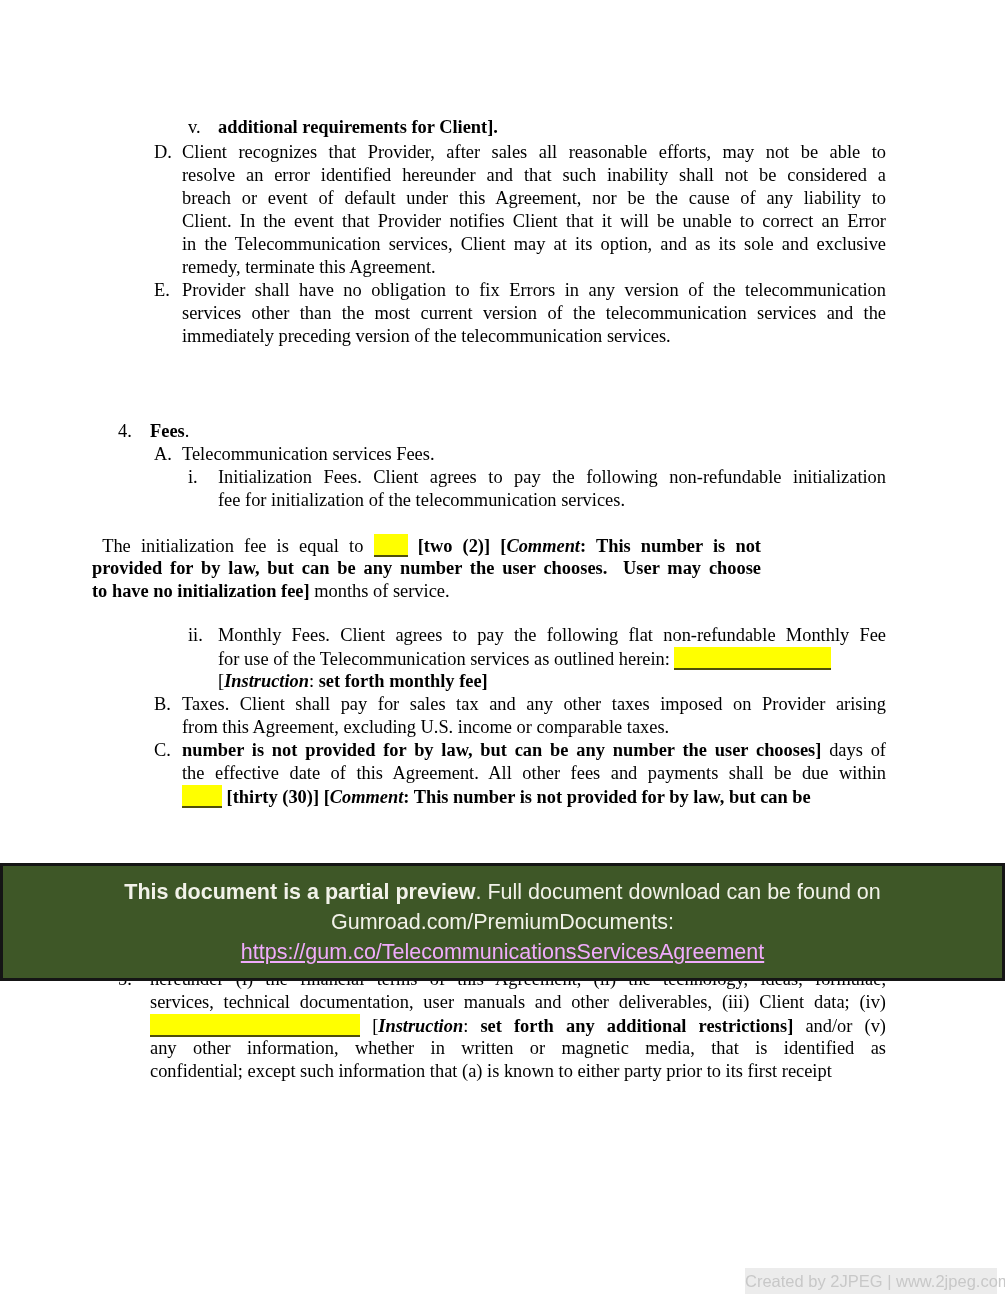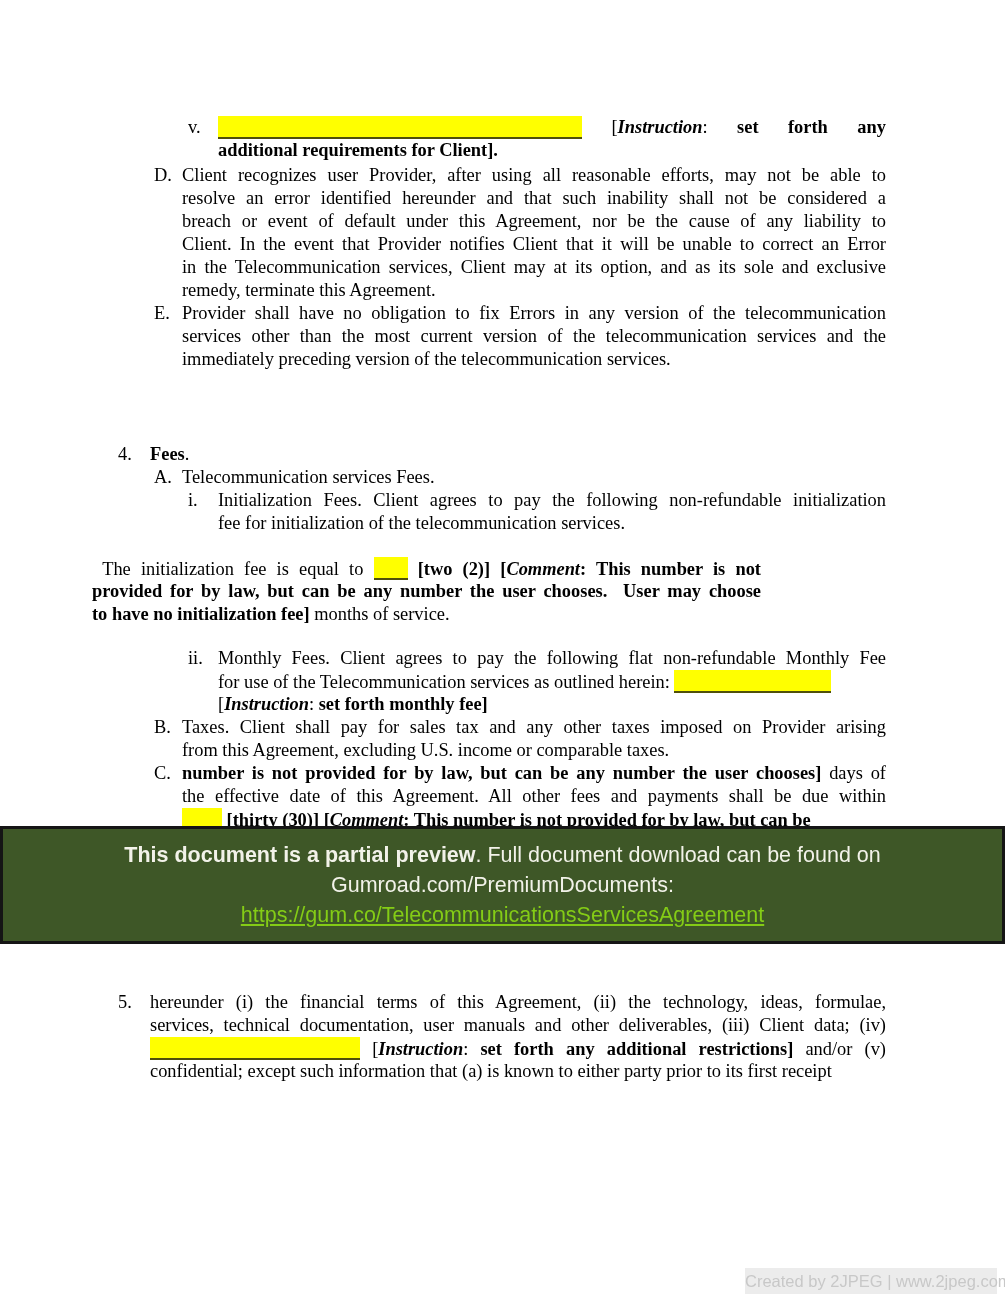--- a/index.html
+++ b/index.html
@@ -15,53 +15,46 @@
   .lvl0{margin-left:92px;} .lvl0 .lines{width:669px;}
   .line{font-size:18.4px;line-height:23px;height:23px;white-space:nowrap;}
   .lbl{font-size:18.4px;line-height:23px;}
   .jl{text-align:justify;text-align-last:justify;}
   .spread{display:flex;justify-content:space-between;align-items:center;}
   .b{font-weight:700;}
   .bi{font-weight:700;font-style:italic;}
   .hl{display:inline-block;background:var(--hl,#ffff00);height:21px;
       border-bottom:2px solid #50500a;vertical-align:-5px;}
   .spread .hl{vertical-align:baseline;}
-  .banner{position:absolute;left:0;top:826px;width:1005px;height:118px;box-sizing:border-box;
+  .banner{position:absolute;left:0;top:863px;width:1005px;height:118px;box-sizing:border-box;
       background:var(--banner,#3e5727);border:3px solid #151515;text-align:center;
       font-family:"Liberation Sans",sans-serif;color:#f2f2e9;font-size:21.5px;
       line-height:30px;padding-top:11px;}
   .banner .bl{height:30px;}
   .banner b{font-weight:700;}
-  .banner-link{color:#84cc16;text-decoration:underline;cursor:pointer;}
+  .banner-link{color:#f0abfc;text-decoration:underline;cursor:pointer;}
   .watermark{position:absolute;left:745px;top:1268px;width:252px;height:26px;
       background:#ececec;color:#c8c8c8;font-family:"Liberation Sans",sans-serif;
       font-size:16.5px;line-height:26px;text-align:center;white-space:nowrap;}
 </style>
 </head>
 <body>
 
 <div class="page">
   <div class="doc">
       <div class="block lvl3">
         <span class="lbl">v.</span>
         <div class="lines">
-          <div class="line spread">
-            <span class="hl" style="width: 364px;"></span>
-            <span><span>[</span><span class="bi">Instruction</span><span>:</span></span>
-            <span class="b">set</span>
-            <span class="b">forth</span>
-            <span class="b">any</span>
-          </div>
           <div class="line"><span class="b">additional requirements for Client].</span></div>
         </div>
       </div>
       <div class="block lvl2" style="margin-top: 2px;">
         <span class="lbl">D.</span>
         <div class="lines">
-          <div class="line jl"><span>Client recognizes user Provider, after using all reasonable efforts, may not be able to</span></div>
+          <div class="line jl"><span>Client recognizes that Provider, after sales all reasonable efforts, may not be able to</span></div>
           <div class="line jl"><span>resolve an error identified hereunder and that such inability shall not be considered a</span></div>
           <div class="line jl"><span>breach or event of default under this Agreement, nor be the cause of any liability to</span></div>
           <div class="line jl"><span>Client. In the event that Provider notifies Client that it will be unable to correct an Error</span></div>
           <div class="line jl"><span>in the Telecommunication services, Client may at its option, and as its sole and exclusive</span></div>
           <div class="line"><span>remedy, terminate this Agreement.</span></div>
         </div>
       </div>
       <div class="block lvl2">
         <span class="lbl">E.</span>
         <div class="lines">
@@ -118,20 +111,21 @@
           <div class="line jl"><span>the effective date of this Agreement. All other fees and payments shall be due within</span></div>
           <div class="line"><span class="hl" style="width: 40px;"></span><span> </span><span class="b">[thirty (30)] [</span><span class="bi">Comment</span><span class="b">: This number is not provided for by law, but can be</span></div>
         </div>
       </div>
       <div class="block lvl1" style="margin-top: 160px;">
         <span class="lbl">5.</span>
         <div class="lines">
           <div class="line jl"><span>hereunder (i) the financial terms of this Agreement, (ii) the technology, ideas, formulae,</span></div>
           <div class="line jl"><span>services, technical documentation, user manuals and other deliverables, (iii) Client data; (iv)</span></div>
           <div class="line jl"><span class="hl" style="width: 210px;"></span><span> [</span><span class="bi">Instruction</span><span>: </span><span class="b">set forth any additional restrictions]</span><span> and/or (v)</span></div>
+          <div class="line jl"><span>any other information, whether in written or magnetic media, that is identified as</span></div>
           <div class="line"><span>confidential; except such information that (a) is known to either party prior to its first receipt</span></div>
         </div>
       </div>
     </div>
 
   <div class="banner">
     <div class="bl"><b>This document is a partial preview</b><span>. Full document download can be found on</span></div>
     <div class="bl">Gumroad.com/PremiumDocuments:</div>
     <div class="bl"><a class="banner-link">https://gum.co/TelecommunicationsServicesAgreement</a></div>
   </div>

